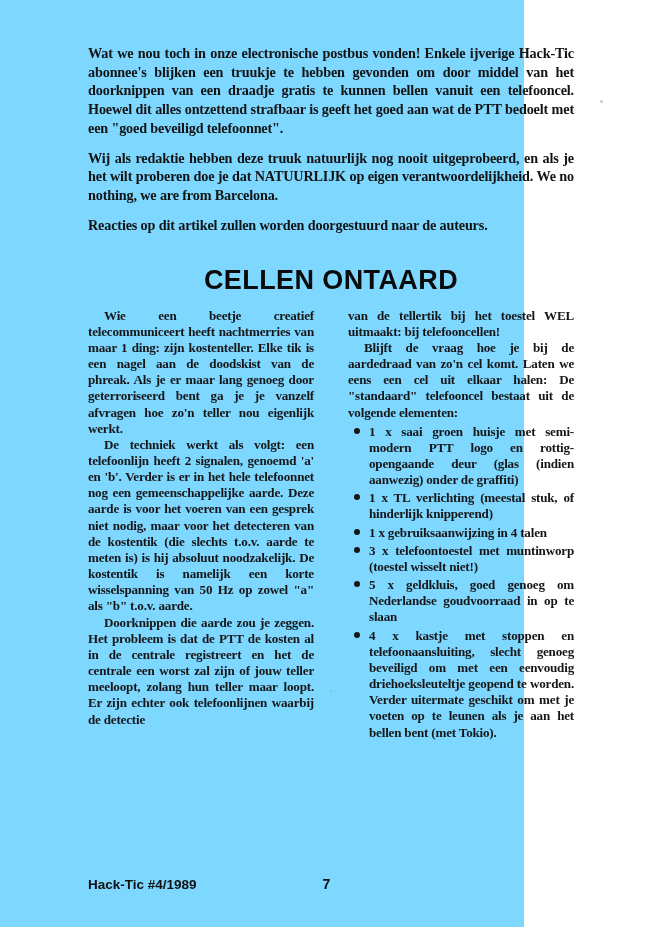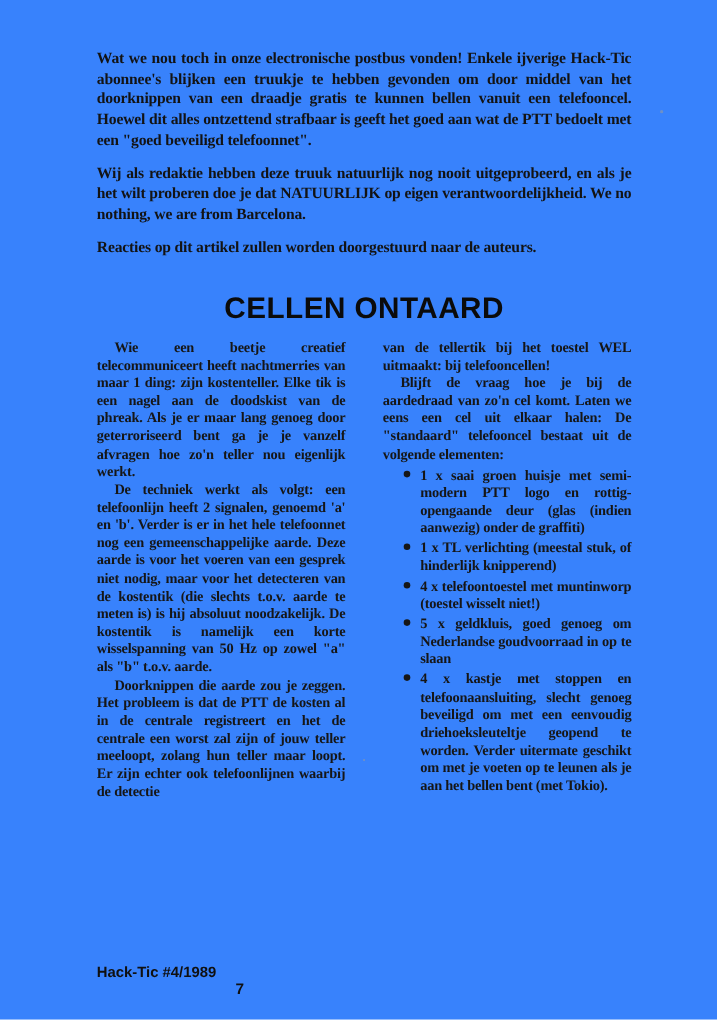--- a/index.html
+++ b/index.html
@@ -11,23 +11,23 @@
     width: 652px;
     height: 927px;
     font-family: "Liberation Serif", serif;
     color: #1a1a1a;
     position: relative;
     overflow: hidden;
   }
   .page {
     position: absolute;
     left: 0; top: 0;
-    width: 652px;
+    width: 524px;
     height: 927px;
-    background: #3b82f6;
+    background: #7dd3fc;
     
     filter: contrast(1.05);
   }
   .content {
     position: absolute;
     left: 88px;
     top: 44px;
     width: 486px;
   }
   .intro p {
@@ -74,21 +74,21 @@
   .col p.noindent {
     text-indent: 0;
   }
   .col ul {
     margin: 3px 0 0 0;
     padding: 0 0 0 15px;
     list-style: none;
   }
   .col ul li {
     position: relative;
-    margin: 0 0 2px 17px;
+    margin: 0 0 2px 4px;
     font-size: 13.1px;
     line-height: 1.235;
     text-align: justify;
     font-weight: 600;
     letter-spacing: -0.2px;
     color: #1b1b1b;
     padding-left: 2px;
   }
   .col ul li .bullet {
     position: absolute;
@@ -99,22 +99,21 @@
     border-radius: 50%;
     background: #1b1b1b;
     display: block;
   }
   .footer {
     position: absolute;
     left: 88px;
     top: 876px;
     width: 486px;
     display: flex;
-    align-items: flex-start;
-    flex-direction: column;
+    align-items: flex-end;
   }
   .footer .issue {
     font-family: "Liberation Sans", sans-serif;
     font-size: 13.5px;
     font-weight: 700;
     color: #151515;
   }
   .footer .pageno {
     font-family: "Liberation Sans", sans-serif;
     font-size: 14px;
@@ -151,21 +150,22 @@
         <p>De techniek werkt als volgt: een telefoonlijn heeft 2 signalen, genoemd 'a' en 'b'. Verder is er in het hele telefoonnet nog een gemeenschappelijke aarde. Deze aarde is voor het voeren van een gesprek niet nodig, maar voor het detecteren van de kostentik (die slechts t.o.v. aarde te meten is) is hij absoluut noodzakelijk. De kostentik is namelijk een korte wisselspanning van 50 Hz op zowel "a" als "b" t.o.v. aarde.</p>
         <p>Doorknippen die aarde zou je zeggen. Het probleem is dat de PTT de kosten al in de centrale registreert en het de centrale een worst zal zijn of jouw teller meeloopt, zolang hun teller maar loopt. Er zijn echter ook telefoonlijnen waarbij de detectie</p>
       </div>
 
       <div class="col">
         <p class="noindent">van de tellertik bij het toestel WEL uitmaakt: bij telefooncellen!</p>
         <p>Blijft de vraag hoe je bij de aardedraad van zo'n cel komt. Laten we eens een cel uit elkaar halen: De "standaard" telefooncel bestaat uit de volgende elementen:</p>
         <ul>
           <li><span class="bullet"></span><span>1 x saai groen huisje met semi-modern PTT logo en rottig-opengaande deur (glas (indien aanwezig) onder de graffiti)</span></li>
           <li><span class="bullet"></span><span>1 x TL verlichting (meestal stuk, of hinderlijk knipperend)</span></li>
-          <li><span class="bullet"></span><span>4 x telefoontoestel met muntinworp (toestel wisselt niet!)</span></li>
+          <li><span class="bullet"></span><span>1 x gebruiksaanwijzing in 4 talen</span></li>
+          <li><span class="bullet"></span><span>3 x telefoontoestel met muntinworp (toestel wisselt niet!)</span></li>
           <li><span class="bullet"></span><span>5 x geldkluis, goed genoeg om Nederlandse goudvoorraad in op te slaan</span></li>
           <li><span class="bullet"></span><span>4 x kastje met stoppen en telefoonaansluiting, slecht genoeg beveiligd om met een eenvoudig driehoeksleuteltje geopend te worden. Verder uitermate geschikt om met je voeten op te leunen als je aan het bellen bent (met Tokio).</span></li>
         </ul>
       </div>
 
     </div>
   </div>
 
   <div class="footer">
     <span class="issue">Hack-Tic #4/1989</span>

